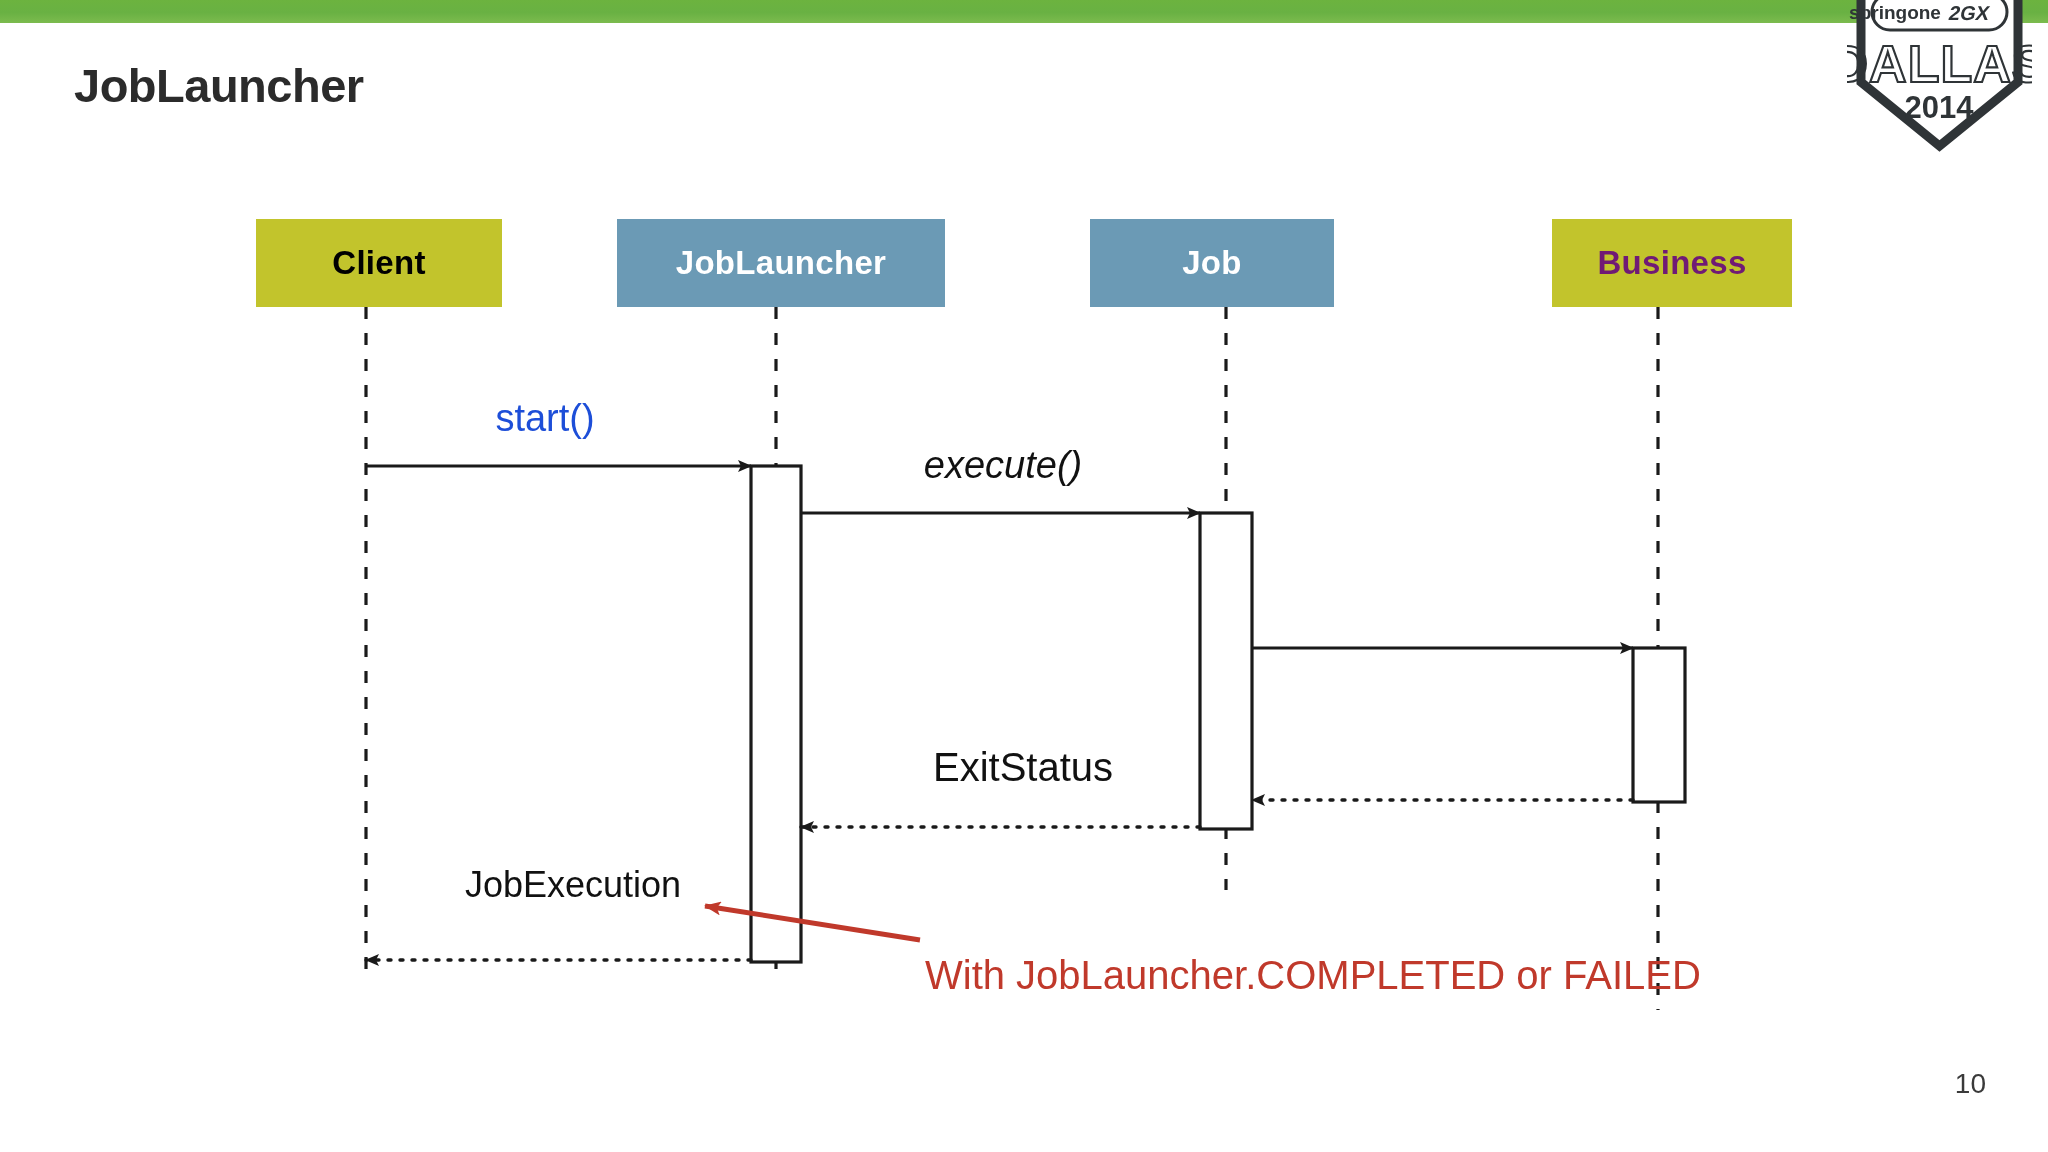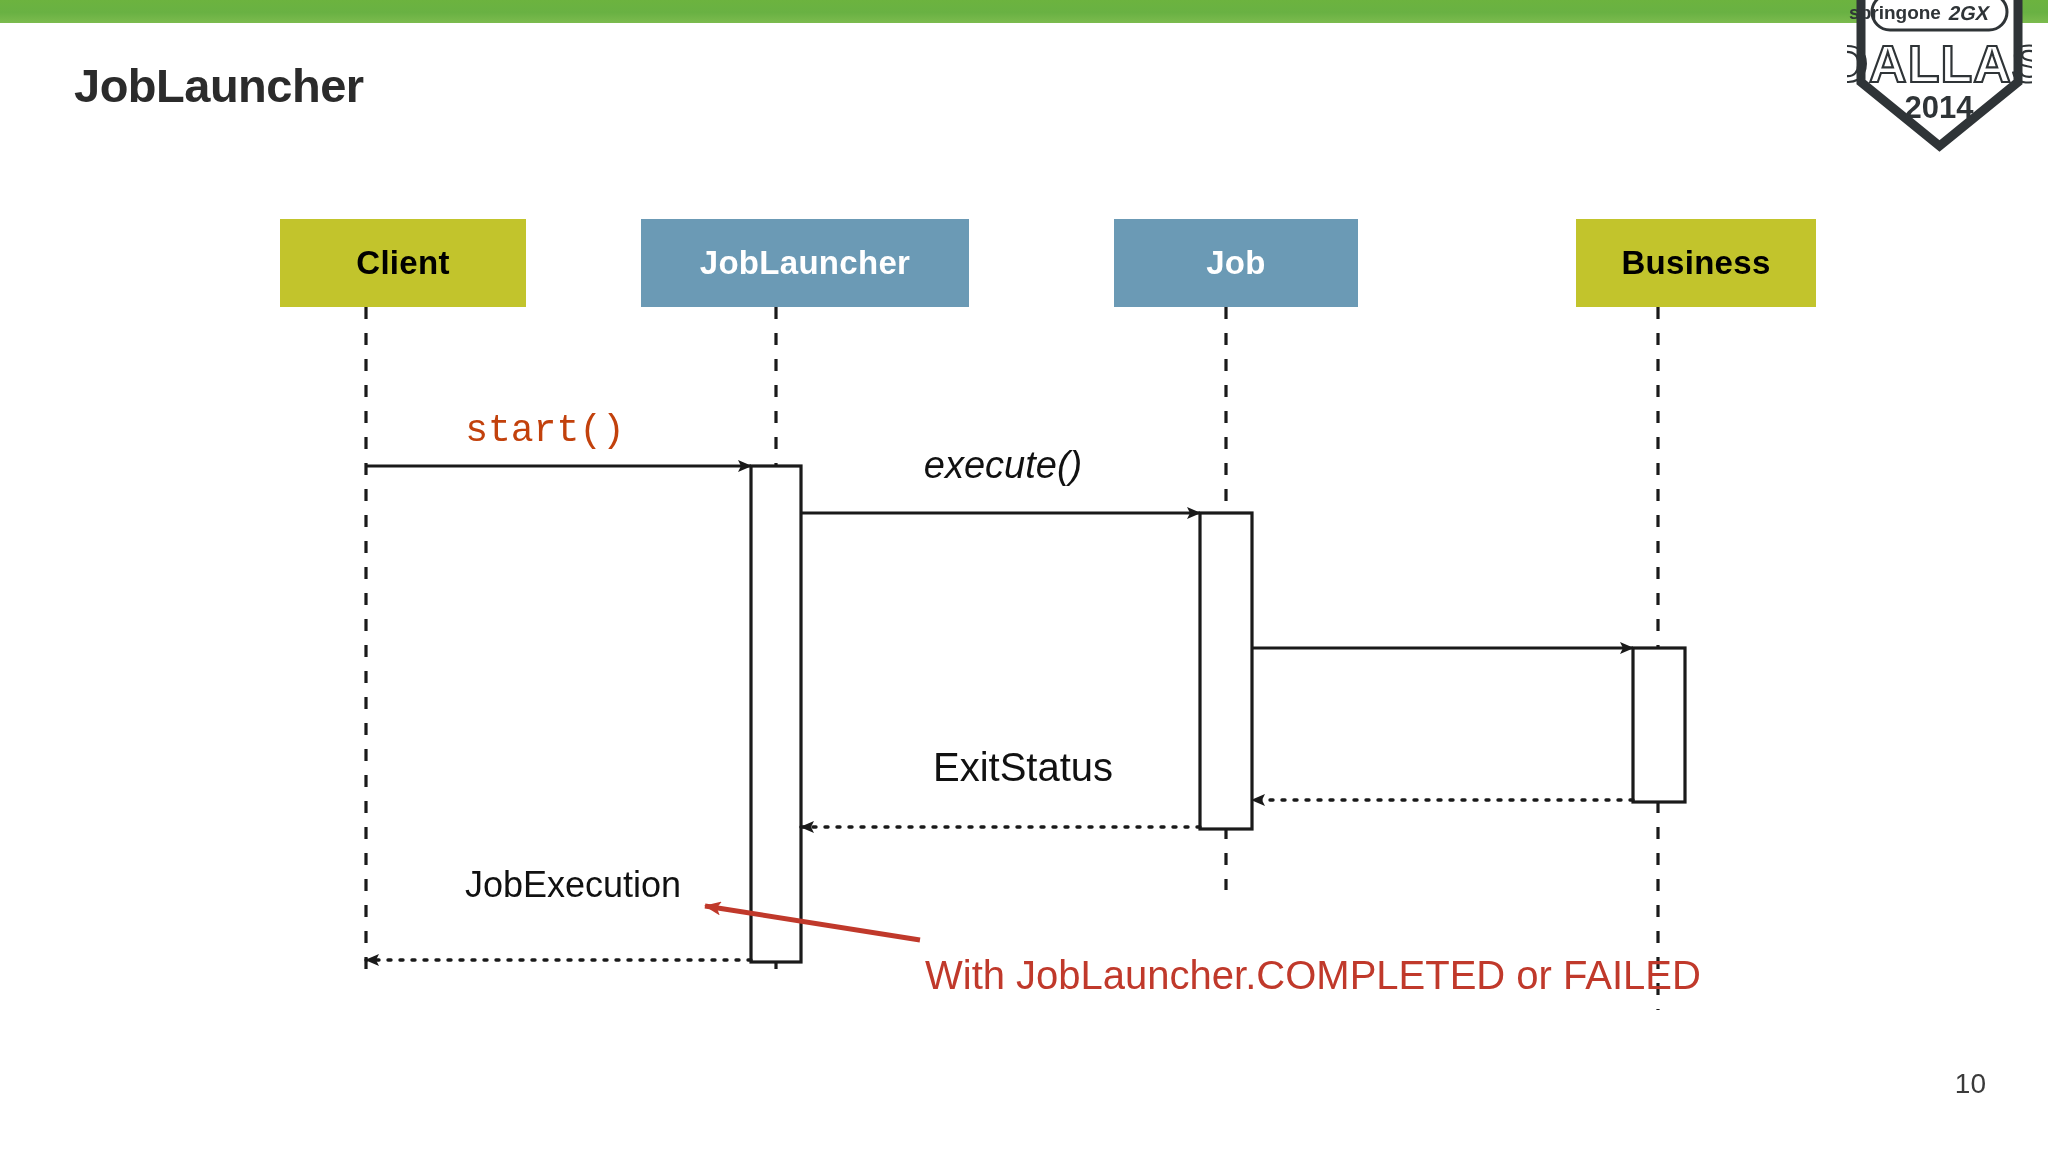--- a/index.html
+++ b/index.html
@@ -66,21 +66,20 @@
   }
   .lifeline-head {
     position: absolute;
     display: flex;
     align-items: center;
     justify-content: center;
     font-size: 33px;
     font-weight: bold;
     letter-spacing: 0.3px;
     box-sizing: border-box;
-    margin-left: 24px;
   }
   .lifeline-head.olive { background: #c2c42c; color: #000000; }
   .lifeline-head.blue  { background: #6b9ab5; color: #ffffff; }
 </style>
 </head>
 <body>
 
 <div class="slide">
 
   <div class="top-bar"></div>
@@ -139,27 +138,27 @@
     <div id="participants-layer">
         <div class="lifeline-head olive" style="left: 256px; top: 219px; width: 246px; height: 88px; background: rgb(194, 196, 44); color: rgb(0, 0, 0);">
           <span>Client</span>
         </div>
         <div class="lifeline-head blue" style="left: 617px; top: 219px; width: 328px; height: 88px; background: rgb(107, 154, 181); color: rgb(255, 255, 255);">
           <span>JobLauncher</span>
         </div>
         <div class="lifeline-head blue" style="left: 1090px; top: 219px; width: 244px; height: 88px; background: rgb(107, 154, 181); color: rgb(255, 255, 255);">
           <span>Job</span>
         </div>
-        <div class="lifeline-head olive" style="left: 1552px; top: 219px; width: 240px; height: 88px; background: rgb(194, 196, 44); color: #000000;">
+        <div class="lifeline-head olive" style="left: 1552px; top: 219px; width: 240px; height: 88px; background: rgb(194, 196, 44); color: #701a75;">
           <span>Business</span>
         </div>
       </div>
 
     <div id="labels-layer">
-        <div style="position: absolute; left: 545px; top: 452px; transform: translate(-50%, -100%); font-size: 38px; color: #c2410c; white-space: nowrap; font-family: Liberation Mono, monospace;">start()</div>
+        <div style="position: absolute; left: 545px; top: 440px; transform: translate(-50%, -100%); font-size: 38px; color: #1d4ed8; white-space: nowrap;">start()</div>
         <div style="position: absolute; left: 1003px; top: 487px; transform: translate(-50%, -100%); font-size: 38px; color: rgb(17, 17, 17); white-space: nowrap; font-style: italic;">execute()</div>
         <div style="position: absolute; left: 1023px; top: 790px; transform: translate(-50%, -100%); font-size: 40px; color: rgb(17, 17, 17); white-space: nowrap;">ExitStatus</div>
         <div style="position: absolute; left: 573px; top: 906px; transform: translate(-50%, -100%); font-size: 36px; color: rgb(17, 17, 17); white-space: nowrap;">JobExecution</div>
       </div>
 
     <div id="annotation-layer">
         <div style="position: absolute; left: 925px; top: 953px; font-size: 40px; color: rgb(192, 57, 43); white-space: nowrap;">With JobLauncher.COMPLETED or FAILED</div>
       </div>
   </div>
 

